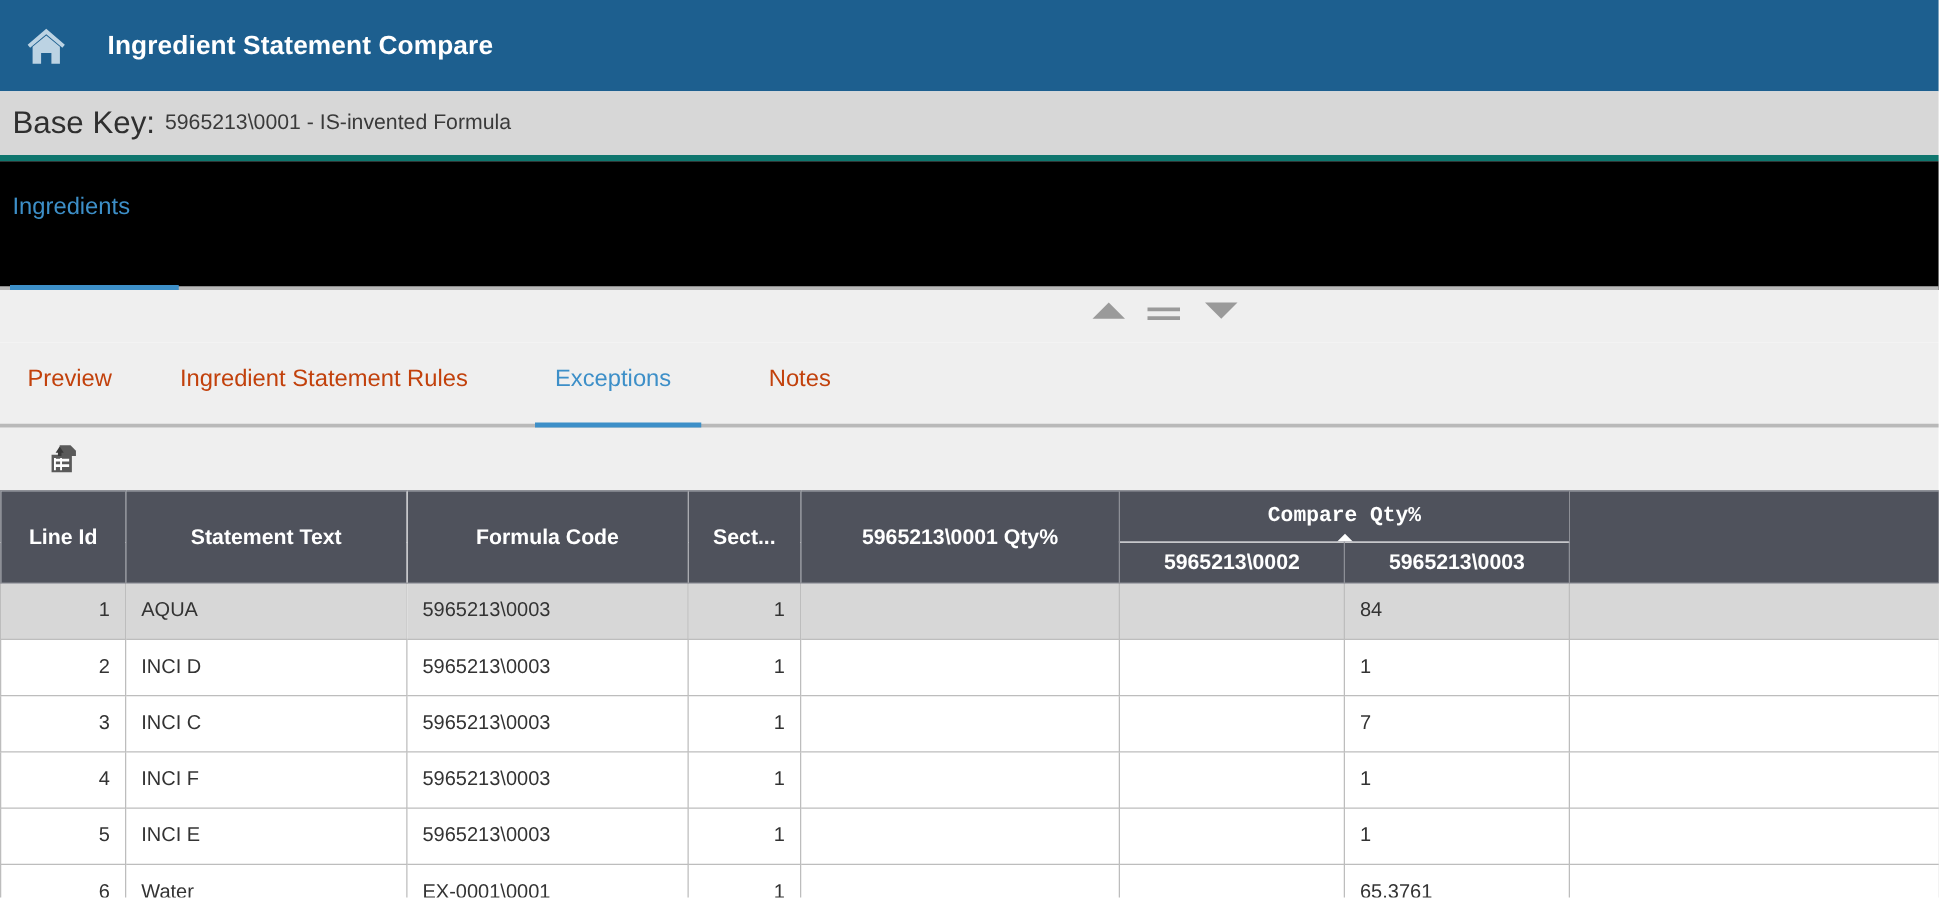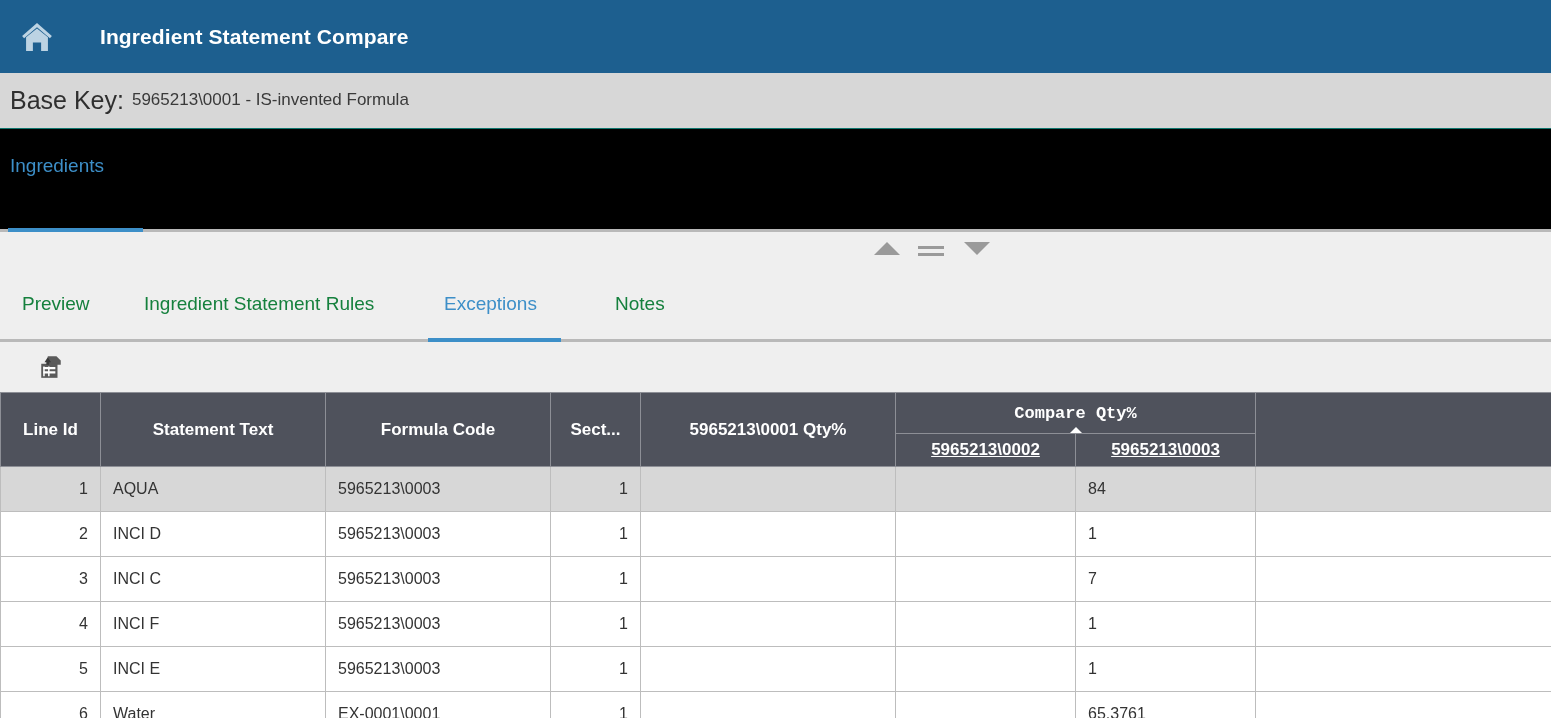--- a/index.html
+++ b/index.html
@@ -18,32 +18,32 @@
     background: #1d5f8f;
     display: flex;
     align-items: center;
     padding-left: 18px;
   }
   .home-icon { width: 38px; height: 38px; flex: 0 0 38px; display:block; }
   .app-title {
     color: #ffffff;
     font-size: 21px;
     font-weight: bold;
-    margin-left: 44px;
+    margin-left: 30px;
     letter-spacing: .1px;
   }
 
   
   .basekey {
     height: 56px;
     background: #d7d7d7;
     display: flex;
     align-items: center;
     padding-left: 10px;
-    border-bottom: 1px solid #0f766e;
+    border-bottom: 5px solid #0f766e;
   }
   .basekey-label { font-size: 25px; color: #2f2f2f; }
   .basekey-value { font-size: 17px; color: #3a3a3a; margin-left: 8px; padding-bottom: 2px; }
 
   
   .tabstrip-outer {
     background: #000000;
     height: 103px;
     position: relative;
   }
@@ -95,21 +95,21 @@
   
   .tabstrip-inner {
     background: #efefef;
     height: 68px;
     position: relative;
   }
   .tab-inner {
     position: absolute;
     top: 19px;
     font-size: 19px;
-    color: #15803d;
+    color: #c2410c;
     white-space: nowrap;
   }
   .tab-inner.active { color: #3d8fc8; }
   .tabstrip-inner .rule {
     position: absolute; left: 0; right: 0; bottom: 0;
     height: 3px; background: #b9b9b9;
   }
   .tabstrip-inner .rule-active {
     position: absolute; bottom: 0;
     left: 428px; width: 133px; height: 4px; background: #3d8fc8;
@@ -144,21 +144,21 @@
   table.grid thead th {
     background: #4f525c;
     color: #ffffff;
     font-weight: bold;
     font-size: 17px;
     border-color: #8d8f96;
     text-align: center;
     vertical-align: middle;
   }
   thead tr.hrow1 th { height: 41px; }
-  thead tr.hrow2 th { height: 33px; text-decoration: underline; }
+  thead tr.hrow2 th { height: 33px; }
   th.hgroup-span { vertical-align: top; padding-top: 11px; position: relative; font-family: Liberation Mono, monospace; }
   th.sortcaret { position: relative; }
   th.sortcaret::after {
     content: "";
     position: absolute;
     left: 50%; bottom: -1px;
     transform: translateX(-50%);
     width: 0; height: 0;
     border-left: 7px solid transparent;
     border-right: 7px solid transparent;

